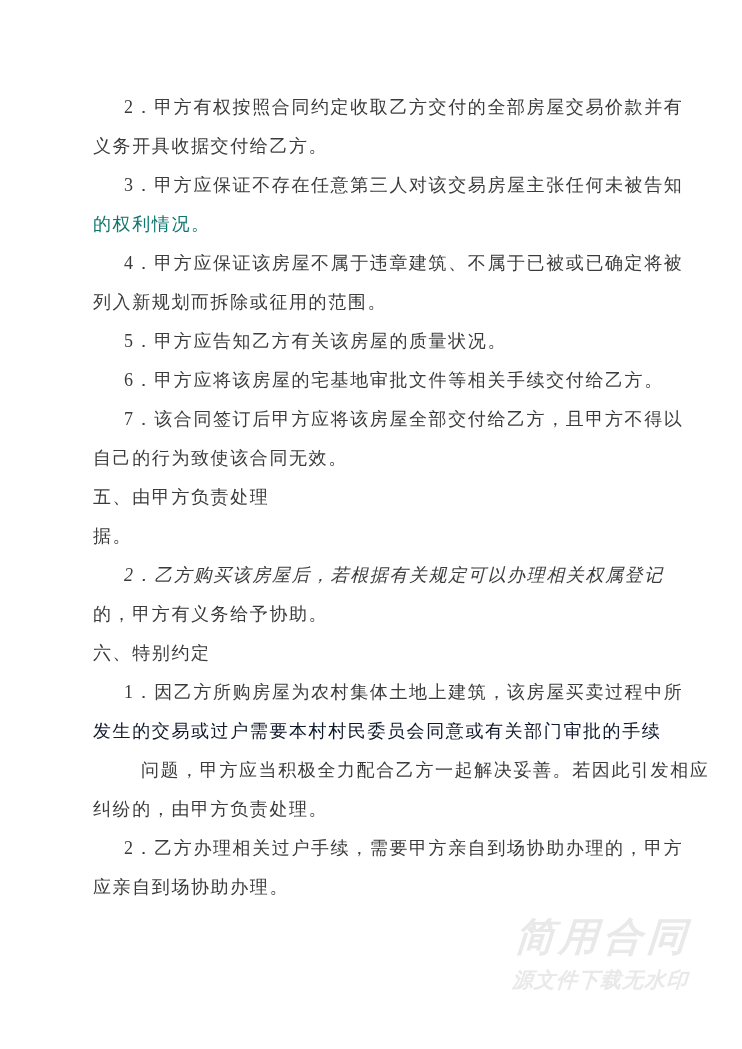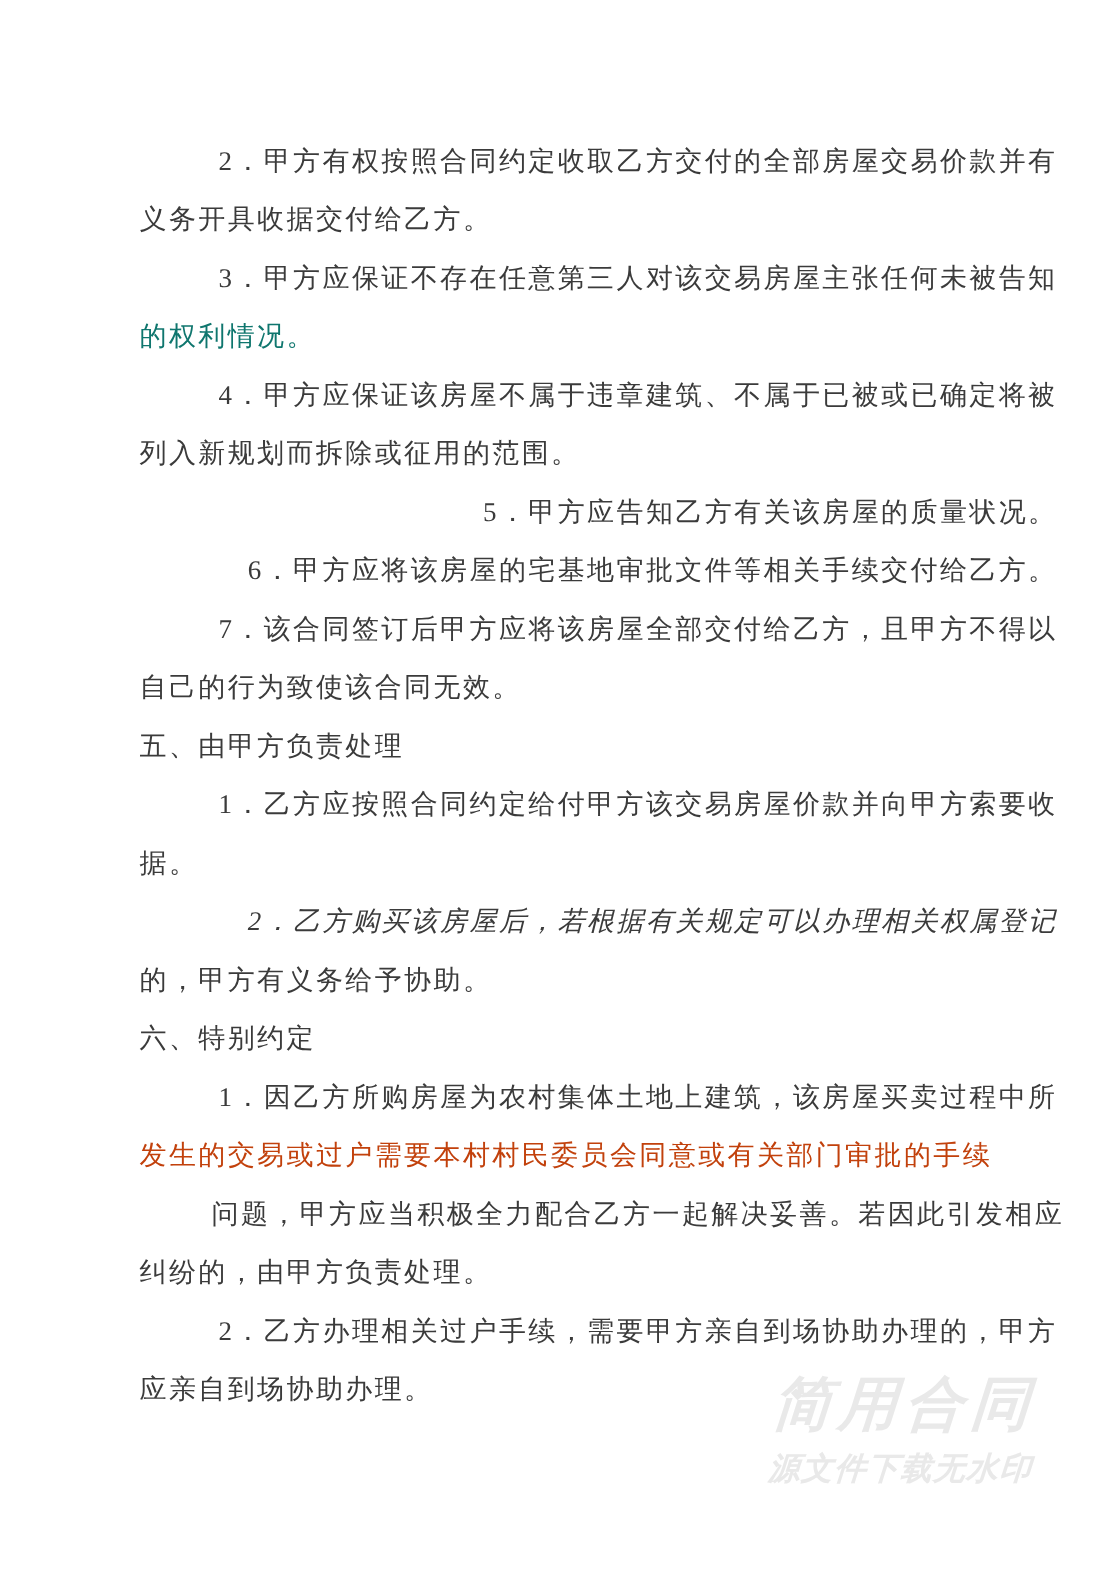--- a/index.html
+++ b/index.html
@@ -24,21 +24,20 @@
   .line {
     height: 39px;
     line-height: 39px;
     font-size: 18px;
     letter-spacing: 1.6px;
     color: #3b3b3b;
     white-space: nowrap;
   }
   .line.indent {
     padding-left: 31px;
-    text-align: right;
   }
   .watermark {
     position: absolute;
     top: 916px;
     right: 52px;
     text-align: right;
     color: #e9e9e9;
     font-family: "Liberation Sans", "DejaVu Sans", sans-serif;
     font-weight: bold;
     font-style: italic;
@@ -67,27 +66,26 @@
       <div class="line" style="color: rgb(59, 59, 59);">义务开具收据交付给乙方。</div>
       <div class="line indent" style="color: rgb(59, 59, 59);">3．甲方应保证不存在任意第三人对该交易房屋主张任何未被告知</div>
       <div class="line" style="color: #0f766e;">的权利情况。</div>
       <div class="line indent" style="color: rgb(59, 59, 59);">4．甲方应保证该房屋不属于违章建筑、不属于已被或已确定将被</div>
       <div class="line" style="color: rgb(59, 59, 59);">列入新规划而拆除或征用的范围。</div>
       <div class="line indent" style="color: rgb(59, 59, 59);">5．甲方应告知乙方有关该房屋的质量状况。</div>
       <div class="line indent" style="color: rgb(59, 59, 59);">6．甲方应将该房屋的宅基地审批文件等相关手续交付给乙方。</div>
       <div class="line indent" style="color: rgb(59, 59, 59);">7．该合同签订后甲方应将该房屋全部交付给乙方，且甲方不得以</div>
       <div class="line" style="color: rgb(59, 59, 59);">自己的行为致使该合同无效。</div>
       <div class="line" style="color: rgb(59, 59, 59);">五、由甲方负责处理</div>
-      <div class="line indent" style="color: rgb(59, 59, 59);">1．乙方应按照合同约定给付甲方该交易房屋价款并向甲方索要收</div>
       <div class="line" style="color: rgb(59, 59, 59);">据。</div>
       <div class="line indent" style="color: rgb(59, 59, 59); font-style: italic;">2．乙方购买该房屋后，若根据有关规定可以办理相关权属登记</div>
       <div class="line" style="color: rgb(59, 59, 59);">的，甲方有义务给予协助。</div>
       <div class="line" style="color: rgb(59, 59, 59);">六、特别约定</div>
       <div class="line indent" style="color: rgb(59, 59, 59);">1．因乙方所购房屋为农村集体土地上建筑，该房屋买卖过程中所</div>
-      <div class="line" style="color: #c2410c;">发生的交易或过户需要本村村民委员会同意或有关部门审批的手续</div>
+      <div class="line" style="color: #0f172a;">发生的交易或过户需要本村村民委员会同意或有关部门审批的手续</div>
       <div class="line" style="color: rgb(59, 59, 59); margin-left: 48px;">问题，甲方应当积极全力配合乙方一起解决妥善。若因此引发相应</div>
       <div class="line" style="color: rgb(59, 59, 59);">纠纷的，由甲方负责处理。</div>
       <div class="line indent" style="color: rgb(59, 59, 59);">2．乙方办理相关过户手续，需要甲方亲自到场协助办理的，甲方</div>
       <div class="line" style="color: rgb(59, 59, 59);">应亲自到场协助办理。</div>
     </div>
 
   <div class="watermark" style="color: rgb(233, 233, 233);">
     <div class="wm-title">简用合同</div>
     <div class="wm-sub">源文件下载无水印</div>
   </div>

